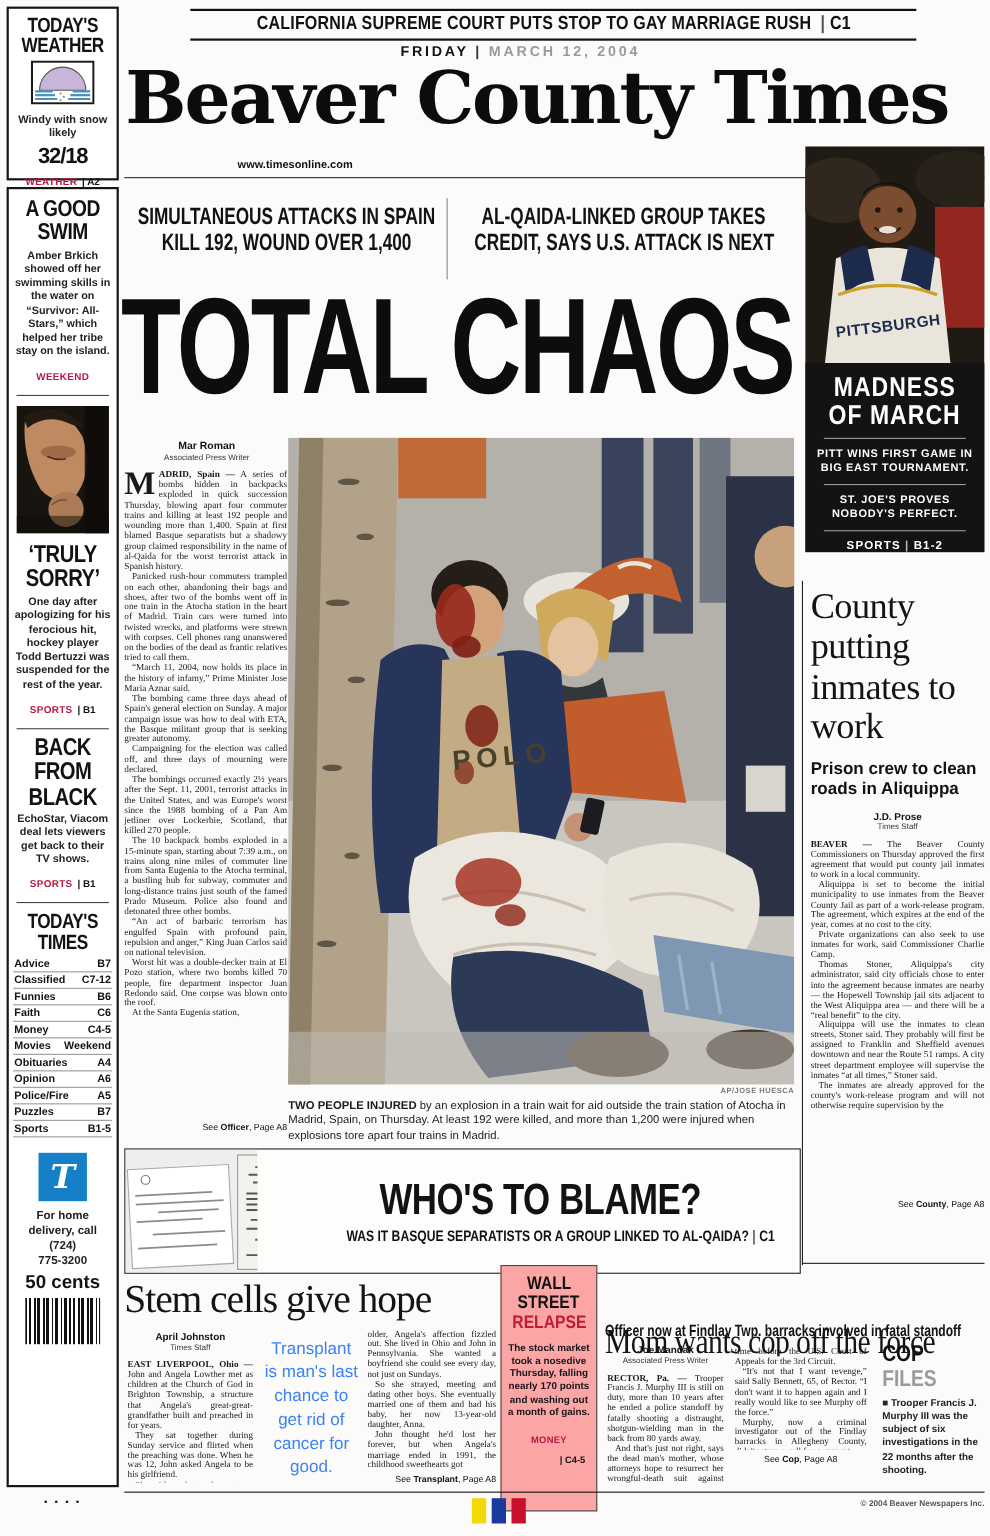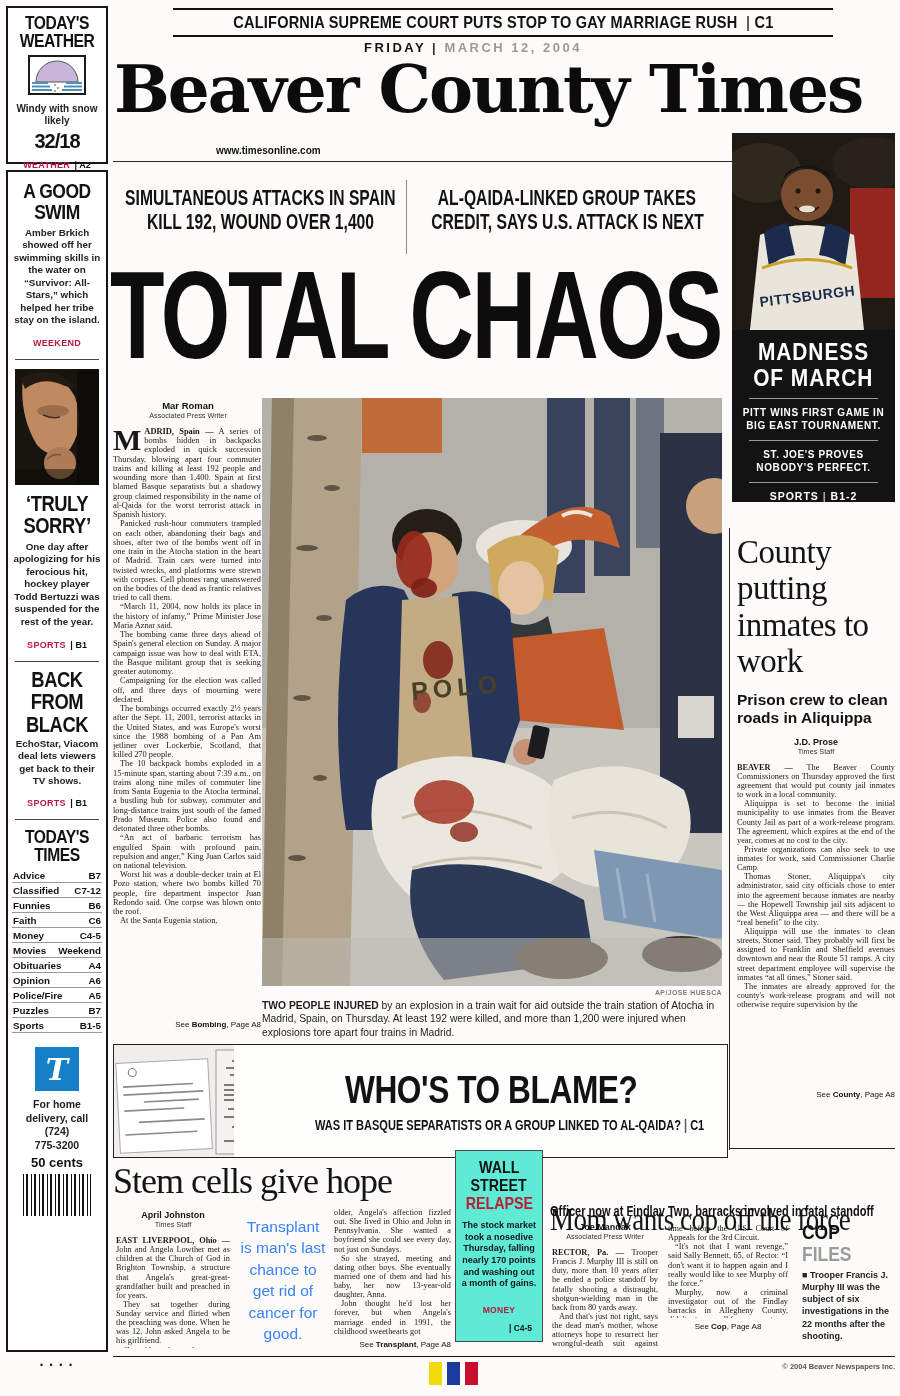--- a/index.html
+++ b/index.html
@@ -171,21 +171,21 @@
   <div class="ctr" style="margin-top:14px;">
     <div style="width:44px; height:44px; background:#1580c8; margin:0 auto; display:flex; align-items:center; justify-content:center;">
       <span style="font-family:'DejaVu Serif', serif; font-style:italic; font-weight:bold; color:#fff; font-size:30px;">T</span>
     </div>
     <div class="railtext" style="font-size:10.5px; margin-top:7px;">
       <div>For home</div>
       <div>delivery, call</div>
       <div>(724)</div>
       <div>775-3200</div>
     </div>
-    <div style="font-size:13px; font-weight:bold; margin-top:3px;">50 cents</div>
+    <div style="font-size:17px; font-weight:bold; margin-top:3px;">50 cents</div>
     <div style="width:68px; height:42px; margin:4px auto 0; background:repeating-linear-gradient(90deg,#111 0 1.5px,#fff 1.5px 3px,#111 3px 5.5px,#fff 5.5px 8px);"></div>
   </div>
 </div>
 
 <div class="abs ctr" style="left:6px; top:1360px; width:102px; font-size:9px; color:#222; letter-spacing:2px;">•   •   •   •</div>
 
 <div class="abs ctr" style="left:173px; top:8px; width:660px; border-top:2.5px solid #111; border-bottom:2.5px solid #111; padding:3px 0 4px;">
   <span class="cond" style="font-size:15px; transform:scale(.97,1.15); letter-spacing:.2px;">
     <span>CALIFORNIA SUPREME COURT PUTS STOP TO GAY MARRIAGE RUSH</span>
     <span> &nbsp;</span><span style="color:#555;">|</span>
@@ -234,21 +234,21 @@
   <p>The bombing came three days ahead of Spain's general election on Sunday. A major campaign issue was how to deal with ETA, the Basque militant group that is seeking greater autonomy.</p>
   <p>Campaigning for the election was called off, and three days of mourning were declared.</p>
   <p>The bombings occurred exactly 2½ years after the Sept. 11, 2001, terrorist attacks in the United States, and was Europe's worst since the 1988 bombing of a Pan Am jetliner over Lockerbie, Scotland, that killed 270 people.</p>
   <p>The 10 backpack bombs exploded in a 15-minute span, starting about 7:39 a.m., on trains along nine miles of commuter line from Santa Eugenia to the Atocha terminal, a bustling hub for subway, commuter and long-distance trains just south of the famed Prado Museum. Police also found and detonated three other bombs.</p>
   <p>“An act of barbaric terrorism has engulfed Spain with profound pain, repulsion and anger,” King Juan Carlos said on national television.</p>
   <p>Worst hit was a double-decker train at El Pozo station, where two bombs killed 70 people, fire department inspector Juan Redondo said. One corpse was blown onto the roof.</p>
   <p>At the Santa Eugenia station,</p>
 </div>
 
 <div class="abs seeline" style="left:113px; top:1020px; width:148px;">
-  <span>See </span><b>Bombing</b><span>, Page A8</span>
+  <span>See </span><b>Officer</b><span>, Page A8</span>
 </div>
 
 <div class="abs" style="left:262px; top:398px; width:460px; height:588px;">
   <svg width="460" height="588" viewBox="0 0 460 588">
     <rect width="460" height="588" fill="#c9c6c0"></rect>
     <rect width="460" height="330" fill="#b4b1ab"></rect>
     <rect x="285" y="0" width="38" height="195" fill="#39425c"></rect>
     <rect x="332" y="0" width="36" height="178" fill="#3c445c"></rect>
     <rect x="374" y="0" width="28" height="150" fill="#6e7480"></rect>
     <path d="M398,35 h62 v400 h-62 Z" fill="#2b3246"></path>
@@ -413,21 +413,21 @@
 <div class="abs bodytext" style="left:334px; top:1208px; width:117px; height:128px; overflow:hidden; font-size:8.3px;">
   <p class="nd">older, Angela's affection fizzled out. She lived in Ohio and John in Pennsylvania. She wanted a boyfriend she could see every day, not just on Sundays.</p>
   <p>So she strayed, meeting and dating other boys. She eventually married one of them and had his baby, her now 13-year-old daughter, Anna.</p>
   <p>John thought he'd lost her forever, but when Angela's marriage ended in 1991, the childhood sweethearts got</p>
 </div>
 
 <div class="abs seeline" style="left:334px; top:1340px; width:117px;">
   <span>See </span><b>Transplant</b><span>, Page A8</span>
 </div>
 
-<div class="abs ctr" style="left:455px; top:1150px; width:88px; height:192px; background:#5eead4; border:1px solid #4a4a4a; padding:7px 4px; overflow:hidden;">
+<div class="abs ctr" style="left:455px; top:1150px; width:88px; height:224px; background:#fca5a5; border:1px solid #4a4a4a; padding:7px 4px; overflow:hidden;">
   <div class="cond" style="font-size:15px; transform:scale(.95,1.1); line-height:1;">WALL</div><br>
   <div class="cond" style="font-size:15px; transform:scale(.95,1.1); line-height:1; margin-top:1px;">STREET</div><br>
   <div class="cond" style="font-size:15px; transform:scale(.95,1.1); line-height:1; margin-top:1px; color:#c01a35;">RELAPSE</div>
   <div style="font-size:9px; font-weight:bold; line-height:1.3; margin-top:8px; color:#15151c;">The stock market took a nosedive Thursday, falling nearly 170 points and washing out a month of gains.</div>
   <div style="margin-top:9px;">
     <span class="tag" style="font-size:8.5px;">MONEY</span>
     <span class="pgref" style="font-size:8.5px;padding-left:43px;"> <span>|</span> <span>C4-5</span></span>
   </div>
 </div>
 

